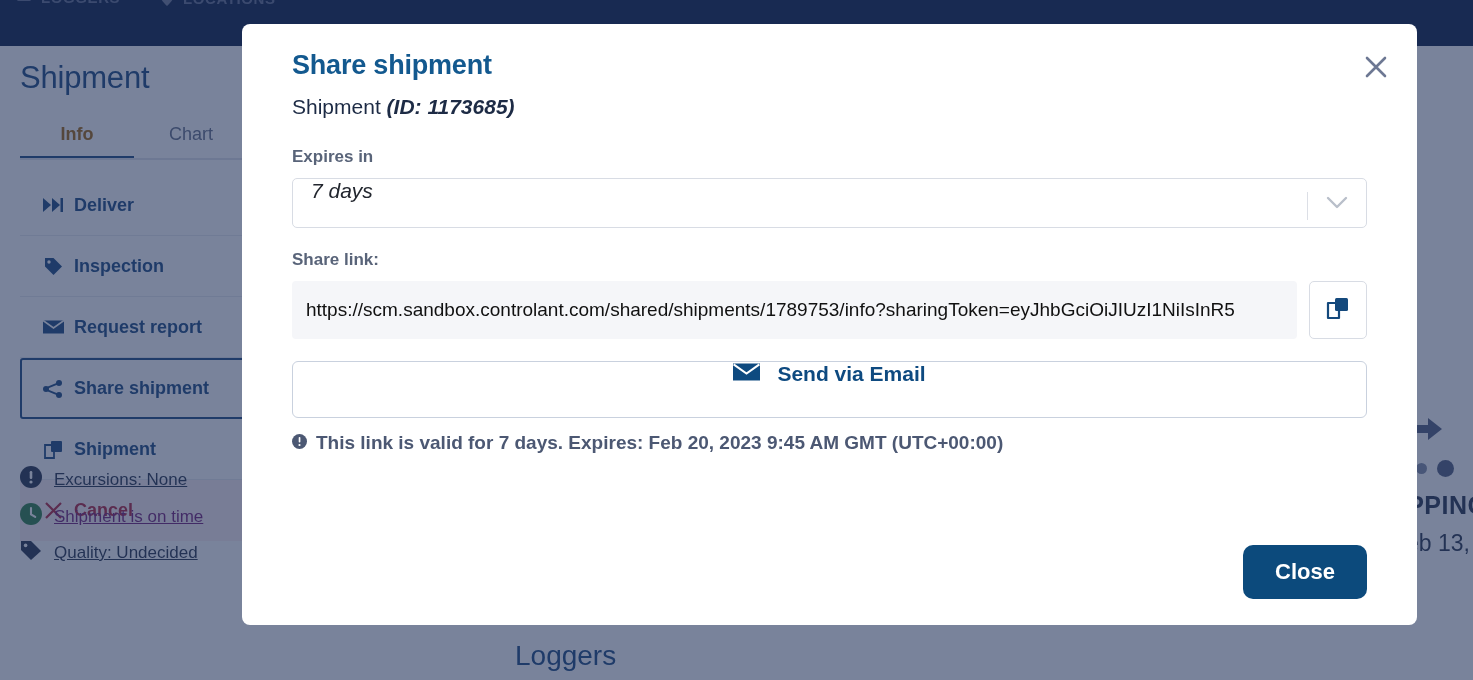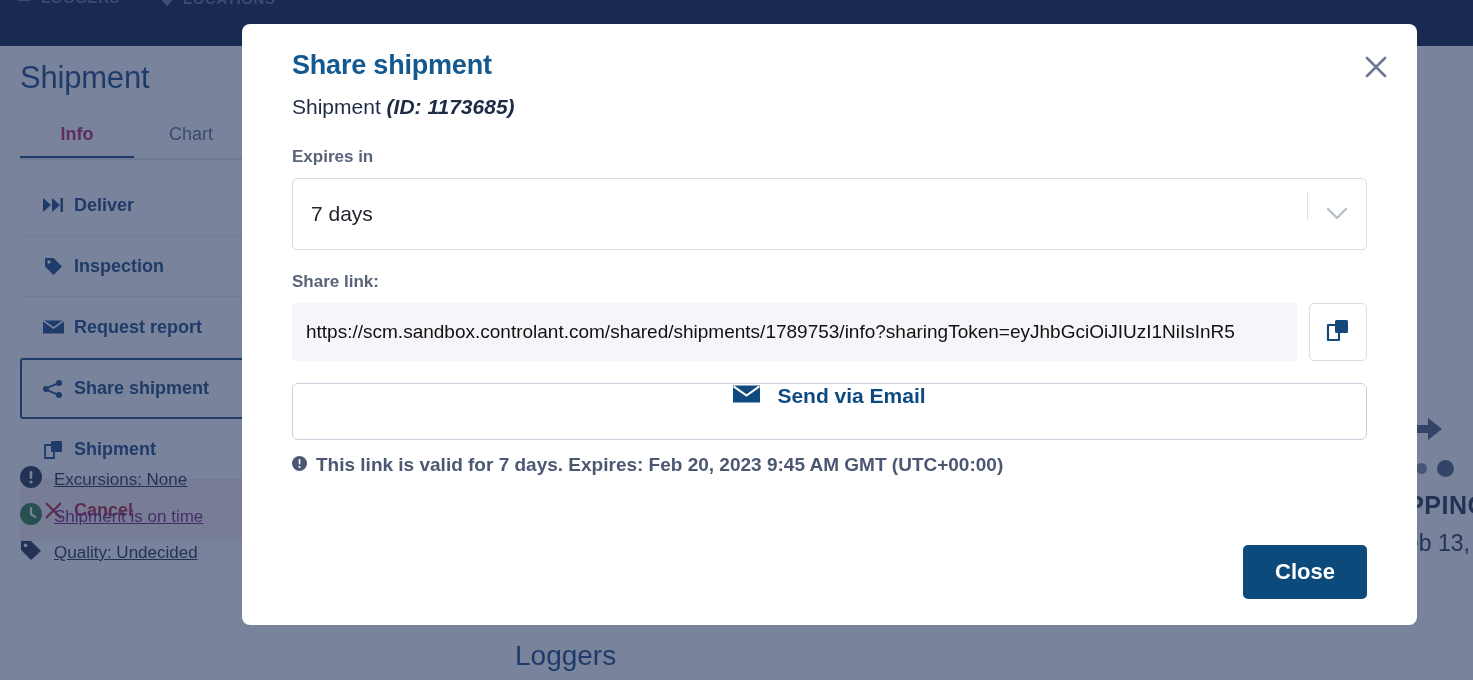--- a/index.html
+++ b/index.html
@@ -66,21 +66,21 @@
     display: flex;
   }
   .tab {
     padding: 6px 0 13px 0;
     width: 114px;
     text-align: center;
     font-size: 18px;
     color: #5f6b85;
   }
   .tab.active {
-    color: #be185d;
+    color: #a16207;
     font-weight: bold;
     box-shadow: inset 0 -2px 0 0 #13437c;
   }
 
   #action-list {
     position: absolute;
     left: 20px; top: 129px;
     width: 285px;
   }
   .action-row {
@@ -210,27 +210,28 @@
 
   .field-label {
     font-size: 17px;
     font-weight: bold;
     color: #596479;
     margin-bottom: 11px;
   }
 
   #expires-select {
     position: relative;
-    height: 72px;
+    height: 50px;
     border: 1px solid #d8dce4;
     border-radius: 5px;
     background: #ffffff;
     display: flex;
-    align-items: center;
+    align-items: flex-start;
     box-sizing: border-box;
+    font-style: italic;
   }
   #expires-value {
     padding-left: 18px;
     font-size: 21px;
     color: #22262e;
   }
   #select-divider {
     position: absolute;
     right: 58px; top: 13px;
     width: 1px; height: 28px;
@@ -309,21 +310,21 @@
   }
 
   #modal-footer {
     position: absolute;
     right: 50px; bottom: 26px;
   }
   #close-button {
     background: #0c4a7c;
     color: #ffffff;
     border: none;
-    border-radius: 5px;
+    border-radius: 10px;
     font-size: 22px;
     font-weight: bold;
     font-family: "Liberation Sans", sans-serif;
     padding: 14px 32px;
     cursor: pointer;
   }
 </style>
 </head>
 <body>
 

